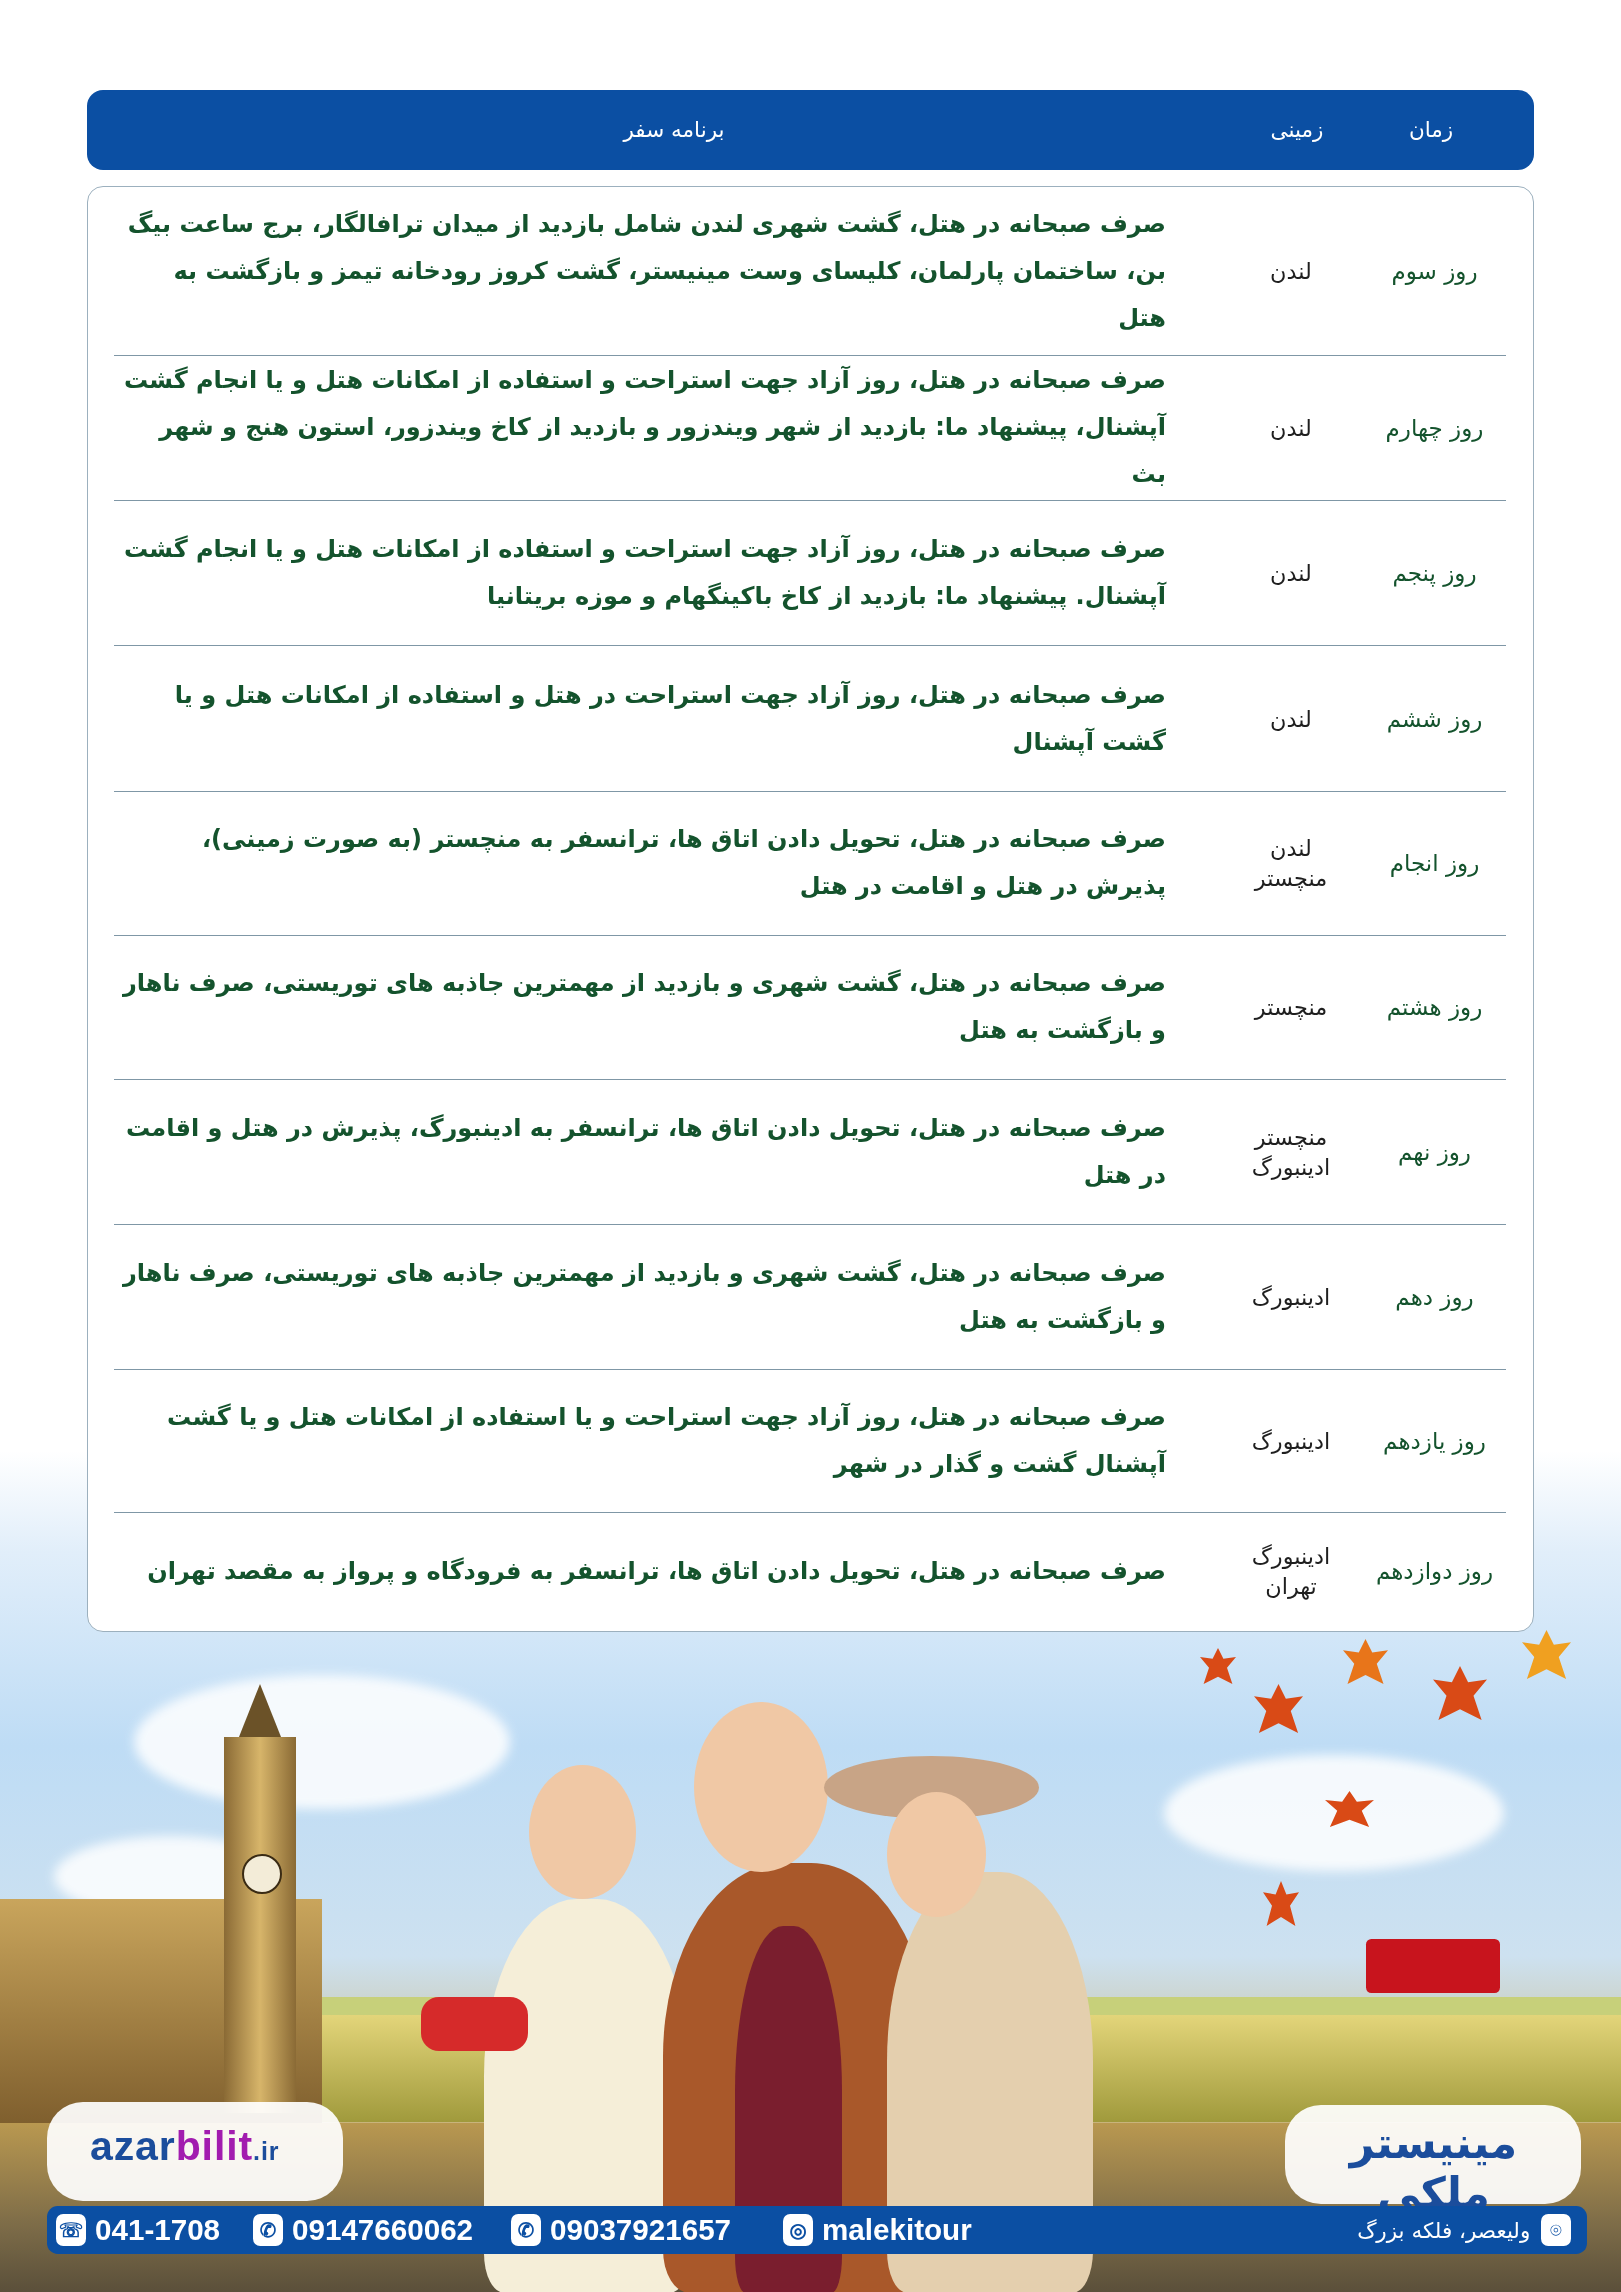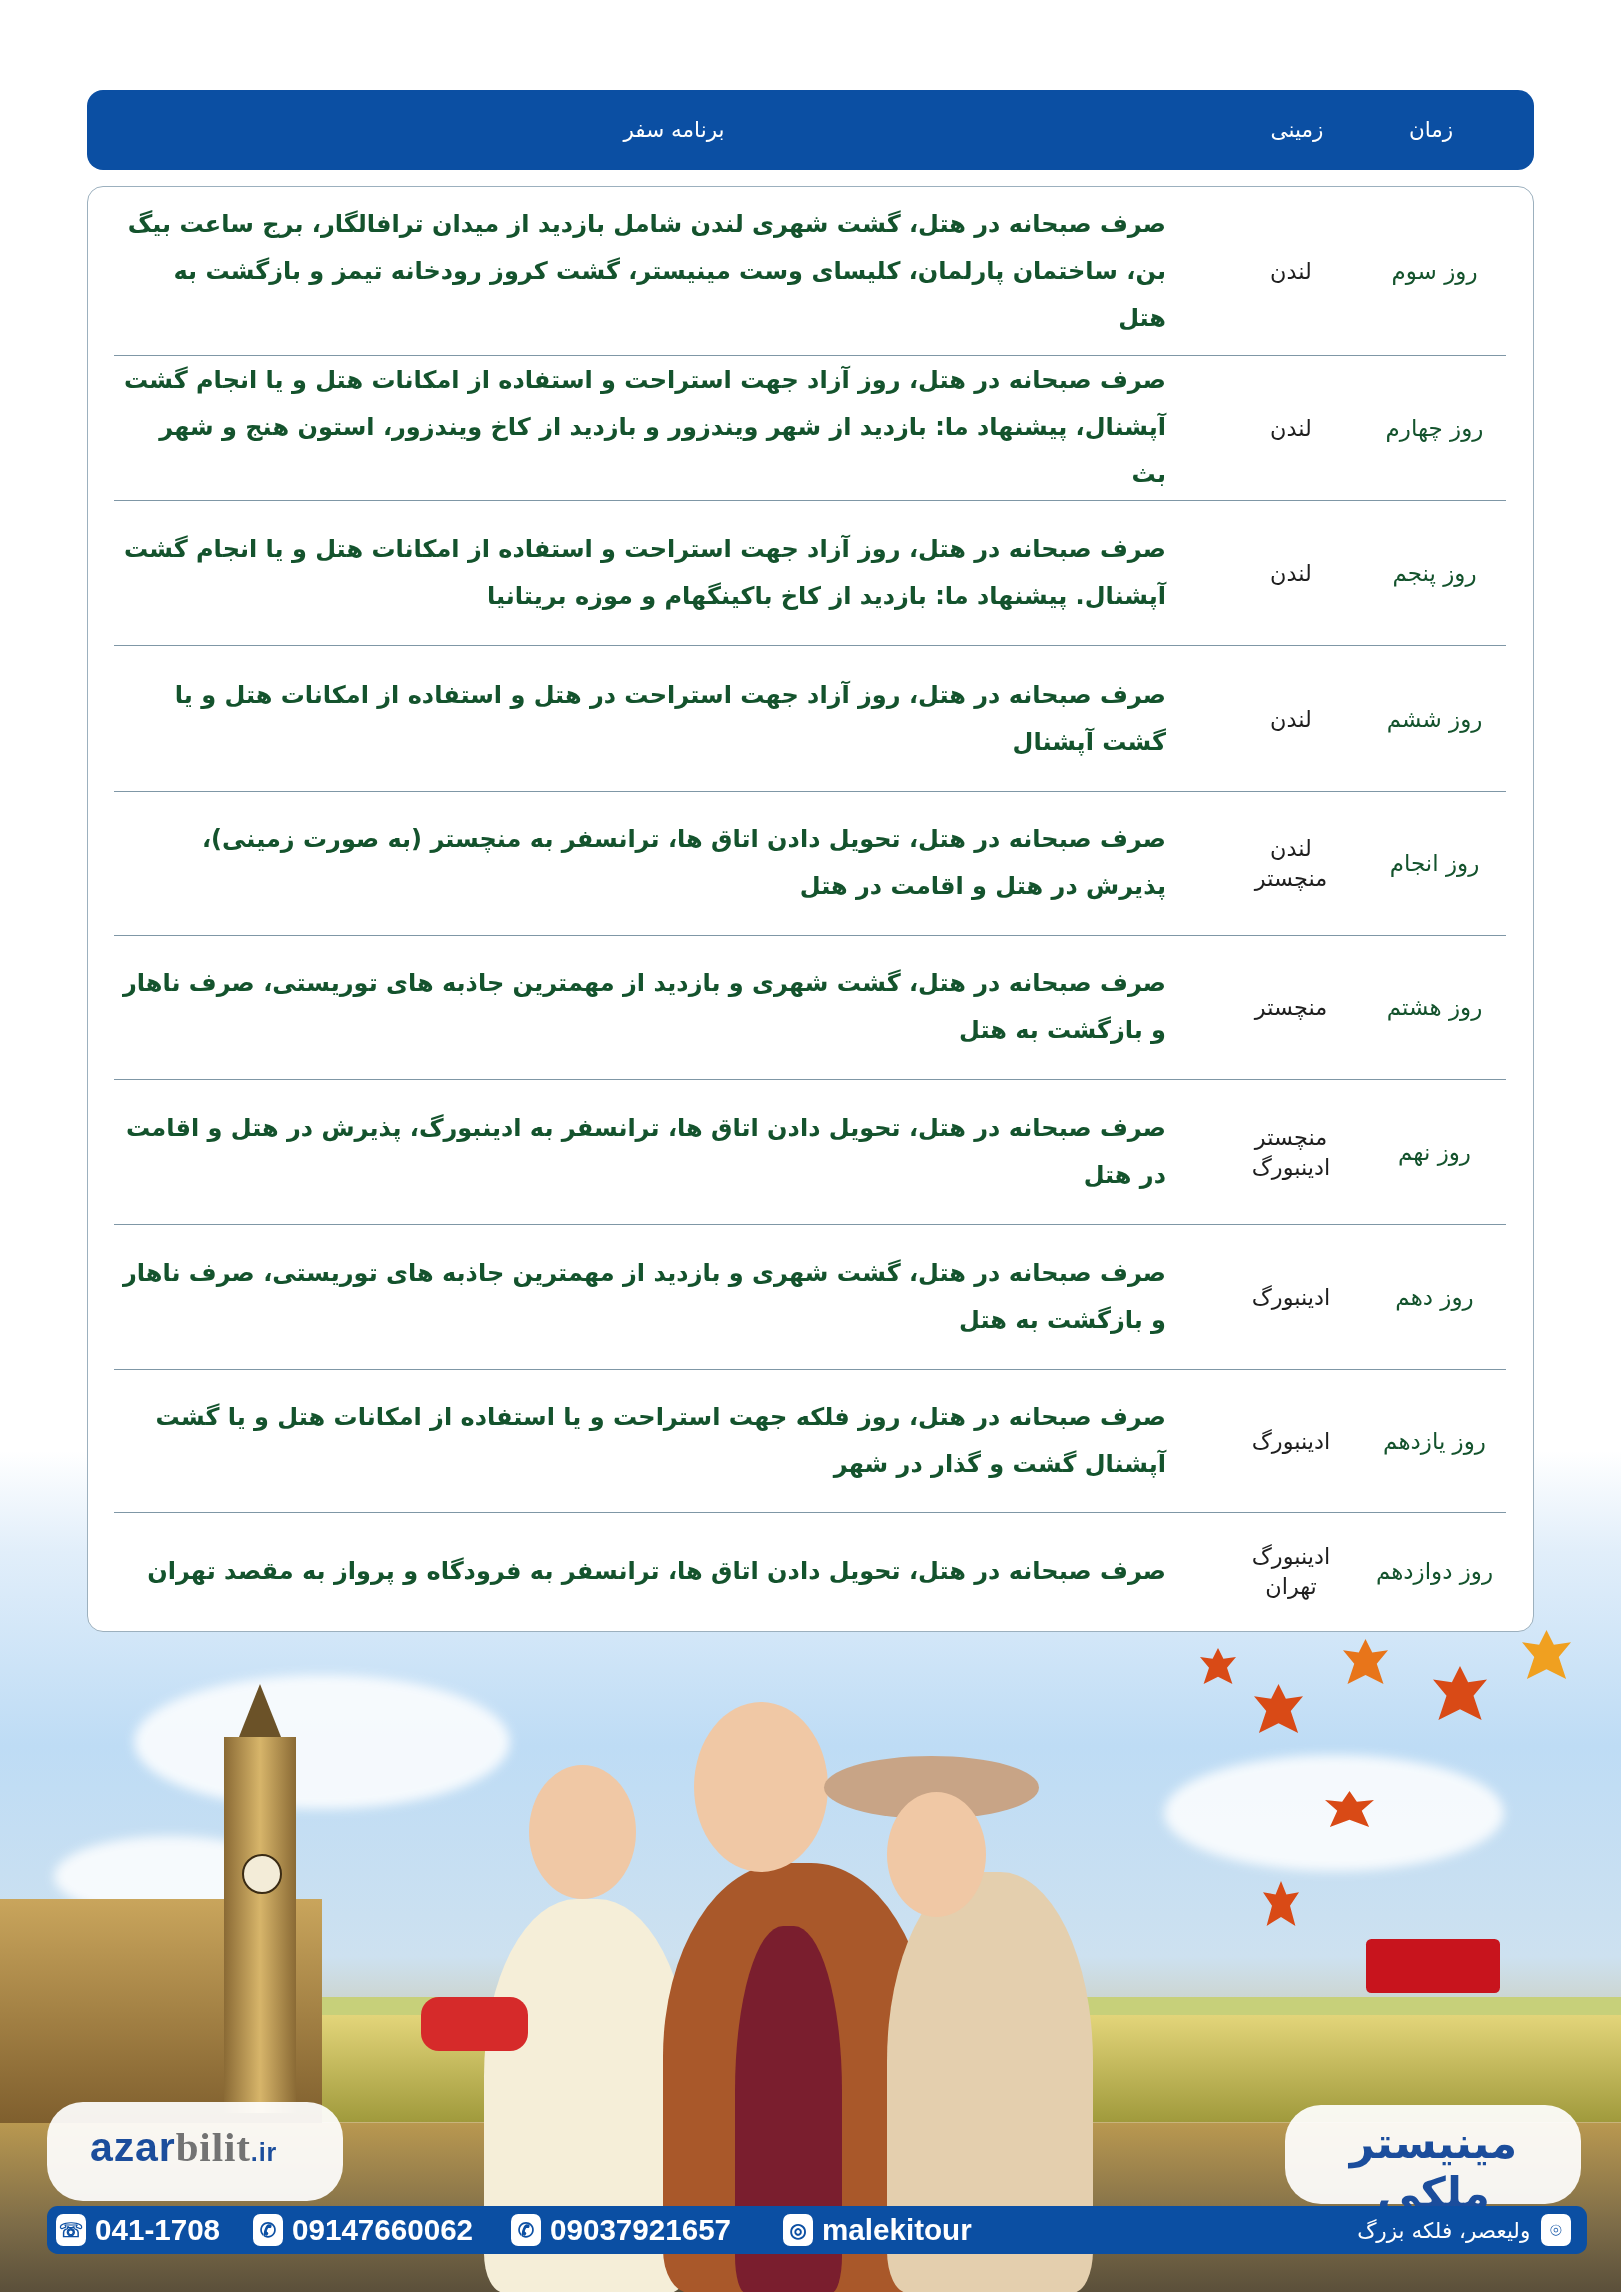--- a/index.html
+++ b/index.html
@@ -49,21 +49,21 @@
   }
   .row { position:absolute; left:26px; width:1392px; border-bottom:1.3px solid #7f97a6; direction:rtl; }
   .row.last { border-bottom:none; }
   .cell-day { position:absolute; right:0; top:0; width:143px; height:100%; display:flex; align-items:center; justify-content:center; font-size:23px; color:#14532d; }
   .cell-place { position:absolute; right:157px; top:0; width:116px; height:100%; display:flex; flex-direction:column; align-items:center; justify-content:center; font-size:22.4px; color:#1f1f1f; line-height:30px; }
   .cell-desc { position:absolute; right:340px; top:0; width:1048px; height:100%; display:flex; align-items:center; font-size:24px; color:#14532d; line-height:47px; font-weight:bold; text-align:right; }
   .cell-desc span { display:block; width:100%; }
 
   .logo-left { position:absolute; left:47px; top:2102px; width:296px; height:99px; background:rgba(255,255,255,.92); border-radius:36px; filter:blur(0.3px); }
   .logo-left-text { position:absolute; left:90px; top:2123px; font-family:"Liberation Sans", sans-serif; font-size:41px; font-weight:bold; letter-spacing:0.9px; }
-  .logo-left-text .a { color:#1b4d9c; } .logo-left-text .b { color:#737373;font-family:Liberation Serif, serif; } .logo-left-text .c { color:#1b4d9c; font-size:25px; }
+  .logo-left-text .a { color:#1b4d9c; } .logo-left-text .b { color:#a21caf; } .logo-left-text .c { color:#1b4d9c; font-size:25px; }
   .logo-right { position:absolute; left:1285px; top:2105px; width:296px; height:99px; background:rgba(255,255,255,.92); border-radius:36px; }
   .logo-right-text { position:absolute; left:1299px; top:2118px; width:269px; text-align:center; font-size:43px; color:#1b4d9c; font-weight:bold; direction:rtl; }
 
   .contact-bar { position:absolute; left:47px; top:2206px; width:1540px; height:48px; background:#0b4fa3; border-radius:10.7px; color:#fff; }
   .ci { position:absolute; top:0; height:48px; display:flex; align-items:center; font-family:"Liberation Sans", sans-serif; font-size:29.6px; font-weight:bold; }
   .ico { width:30px; height:32px; background:#fff; border-radius:7.2px; display:flex; align-items:center; justify-content:center; color:#0b4fa3; font-size:19.7px; margin-right:9px; }
   .ci-addr { right:16px; direction:rtl; font-family:"DejaVu Sans", sans-serif; font-size:21.5px; font-weight:normal; }
   .ci-addr .ico { margin-right:0; margin-left:10.7px; }
 </style>
 </head>
@@ -181,21 +181,21 @@
     <div class="cell-desc">
         <span>صرف صبحانه در هتل، گشت شهری و بازدید از مهمترین جاذبه های توریستی، صرف ناهار و بازگشت به هتل</span>
       </div>
   </div>
   <div class="row" style="top:1182px;height:143px;">
     <div class="cell-day">روز یازدهم</div>
     <div class="cell-place">
         <span>ادینبورگ</span>
       </div>
     <div class="cell-desc">
-        <span>صرف صبحانه در هتل، روز فلکه جهت استراحت و یا استفاده از امکانات هتل و یا گشت آپشنال گشت و گذار در شهر</span>
+        <span>صرف صبحانه در هتل، روز آزاد جهت استراحت و یا استفاده از امکانات هتل و یا گشت آپشنال گشت و گذار در شهر</span>
       </div>
   </div>
   <div class="row last" style="top:1325px;height:118px;">
     <div class="cell-day">روز دوازدهم</div>
     <div class="cell-place">
         <span>ادینبورگ</span>
         <span>تهران</span>
       </div>
     <div class="cell-desc">
         <span>صرف صبحانه در هتل، تحویل دادن اتاق ها، ترانسفر به فرودگاه و پرواز به مقصد تهران</span>

